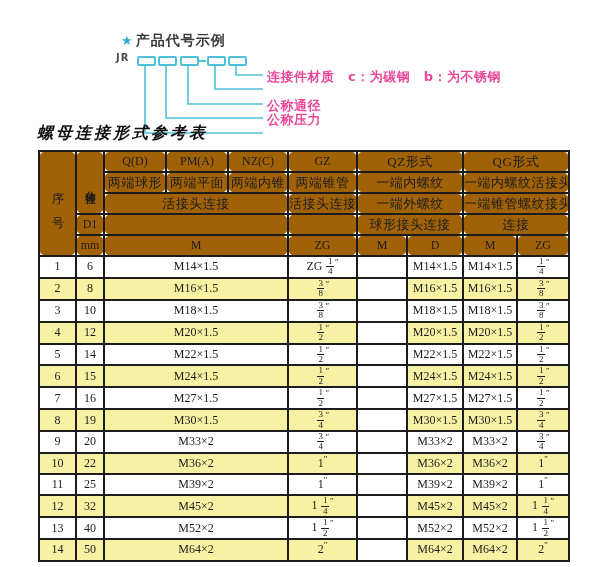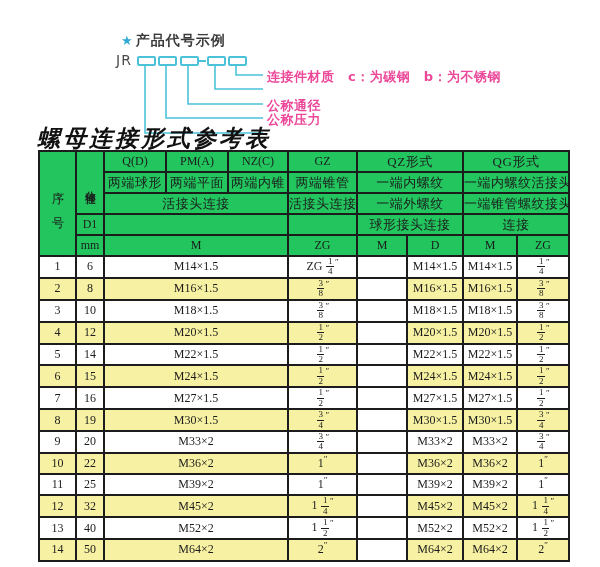--- a/index.html
+++ b/index.html
@@ -3,38 +3,38 @@
 <meta charset="utf-8">
 <style>
   html,body{margin:0;padding:0;background:#fff;}
   .page{position:relative;width:600px;height:567px;background:#ffffff;overflow:hidden;
         font-family:"DejaVu Sans","Liberation Sans",sans-serif;color:#222;}
 
   
   .diagram{position:absolute;left:0;top:0;width:600px;height:130px;margin-top:16px;}
   .diag-heading{position:absolute;left:121px;top:16px;font-size:14px;font-weight:bold;color:#3a3a3a;letter-spacing:1px;}
   .diag-heading .star{color:#2fa9d5;margin-right:2px;font-size:13px;}
-  .code-prefix{position:absolute;left:116px;top:36px;font-size:14px;font-weight:normal;color:#4b4b4b;letter-spacing:1px;}
+  .code-prefix{position:absolute;left:116px;top:36px;font-size:10px;font-weight:bold;color:#4b4b4b;letter-spacing:1px;}
   .code-box{position:absolute;top:40px;width:15px;height:6px;border:2px solid #4cc2da;border-radius:2px;background:#fff;}
   .b1{left:137px}.b2{left:158px}.b3{left:180px}.b4{left:207px}.b5{left:228px}
   .code-dash{position:absolute;left:198px;top:44px;width:8px;height:2px;background:#4cc2da;}
   .diag-lines{position:absolute;left:0;top:0;width:600px;height:130px;}
   .diag-label{position:absolute;left:267px;height:15px;font-size:13px;font-weight:bold;color:#ec4899;white-space:nowrap;letter-spacing:0.5px;}
   .l1{top:52px}.l2{top:66px}.l3{top:81px}.l4{top:95px}.l5{top:110px}
 
   
-  .table-title{position:absolute;left:37px;top:123px;font-size:23px;font-weight:bold;font-style:italic;
+  .table-title{position:absolute;left:37px;top:123px;font-size:16px;font-weight:bold;font-style:italic;
                font-family:"DejaVu Serif","Liberation Serif",serif;color:#111;letter-spacing:3px;}
 
   
   table.ref{position:absolute;left:38px;top:150px;width:530px;border-collapse:collapse;table-layout:fixed;
             font-family:"Liberation Serif","DejaVu Serif",serif;font-size:12px;color:#1c1c1c;}
   table.ref th,table.ref td{border:2px solid #1c1c1c;text-align:center;vertical-align:middle;padding:0;
             overflow:hidden;white-space:nowrap;font-weight:normal;}
-  table.ref thead th{background:#22c55e;height:19px;font-size:12px;}
+  table.ref thead th{background:#a16207;height:19px;font-size:12px;border-radius:8px;}
   table.ref thead th.cn{font-size:13px;letter-spacing:0.5px;}
   table.ref tbody td{height:19.3px;background:#fff;}
   table.ref tbody tr.even td{background:#f7f1a3;}
   table.ref tbody td.blank{background:#fff !important;}
   .vert{writing-mode:vertical-rl;text-orientation:upright;margin:0 auto;}
   .seq-v{letter-spacing:26px;font-size:12.5px;padding-top:10px;}
   .dn-v{letter-spacing:1px;font-size:11px;}
   .frac{display:inline-flex;flex-direction:column;vertical-align:middle;font-size:9px;line-height:1.05;text-align:center;margin:0 1px;}
   .frac .fn{border-bottom:1px solid #1c1c1c;padding:0 1.5px;}
   .frac .fd{padding:0 1.5px;}

